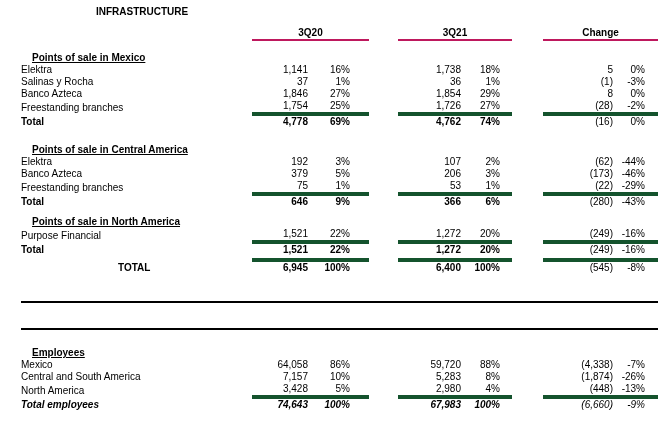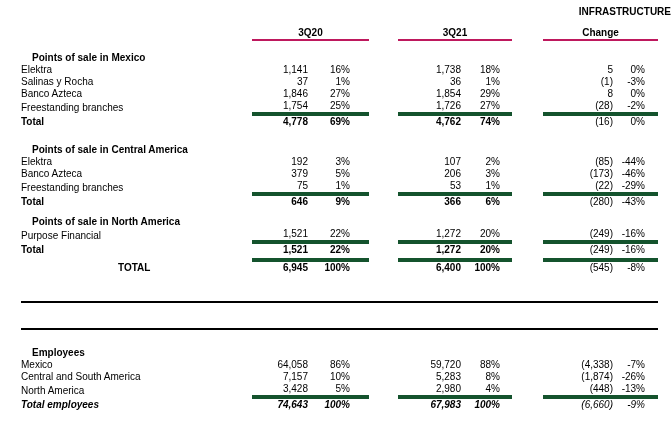--- a/index.html
+++ b/index.html
@@ -3,30 +3,30 @@
 <meta charset="utf-8">
 <style>
   html,body{margin:0;padding:0;}
   body{
     width:671px;height:425px;background:#ffffff;color:#000000;
     font-family:"Liberation Sans", sans-serif;
     overflow:hidden;
   }
   .title{
     margin:6px 0 8px 96px;width:575px;
-    text-align:right;font-weight:bold;font-size:10px;line-height:12px;
+    text-align:left;font-weight:bold;font-size:10px;line-height:12px;
   }
   table{border-collapse:collapse;table-layout:fixed;margin-left:21px;}
   td{
     padding:0;font-size:10px;line-height:12px;vertical-align:bottom;
     white-space:nowrap;overflow:visible;
   }
   .colhead{text-align:center;border-bottom:2px solid #be185d;}
   .b{font-weight:bold;}
-  .u{padding-left:11px;}
+  .u{text-decoration:underline;padding-left:11px;}
   .num,.pct{text-align:right;}
   .p1{padding-right:19px;margin-top:16px;}
   .p2{padding-right:12px;}
   .p3{padding-right:13px;}
   .bb{border-bottom:4px solid #14532d;}
   .thick{border-bottom:2px solid #000;}
 </style>
 </head>
 <body>
 
@@ -123,21 +123,21 @@
         <td class="b u" colspan="9">Points of sale in Central America</td>
       </tr>
       <tr style="height: 12px;">
         <td>Elektra</td>
         <td class="num">192</td>
         <td class="pct p1">3%</td>
         <td></td>
         <td class="num">107</td>
         <td class="pct p2">2%</td>
         <td></td>
-        <td class="num">(85)</td>
+        <td class="num">(62)</td>
         <td class="pct p3">-44%</td>
       </tr>
       <tr style="height: 12px;">
         <td>Banco Azteca</td>
         <td class="num">379</td>
         <td class="pct p1">5%</td>
         <td></td>
         <td class="num">206</td>
         <td class="pct p2">3%</td>
         <td></td>

